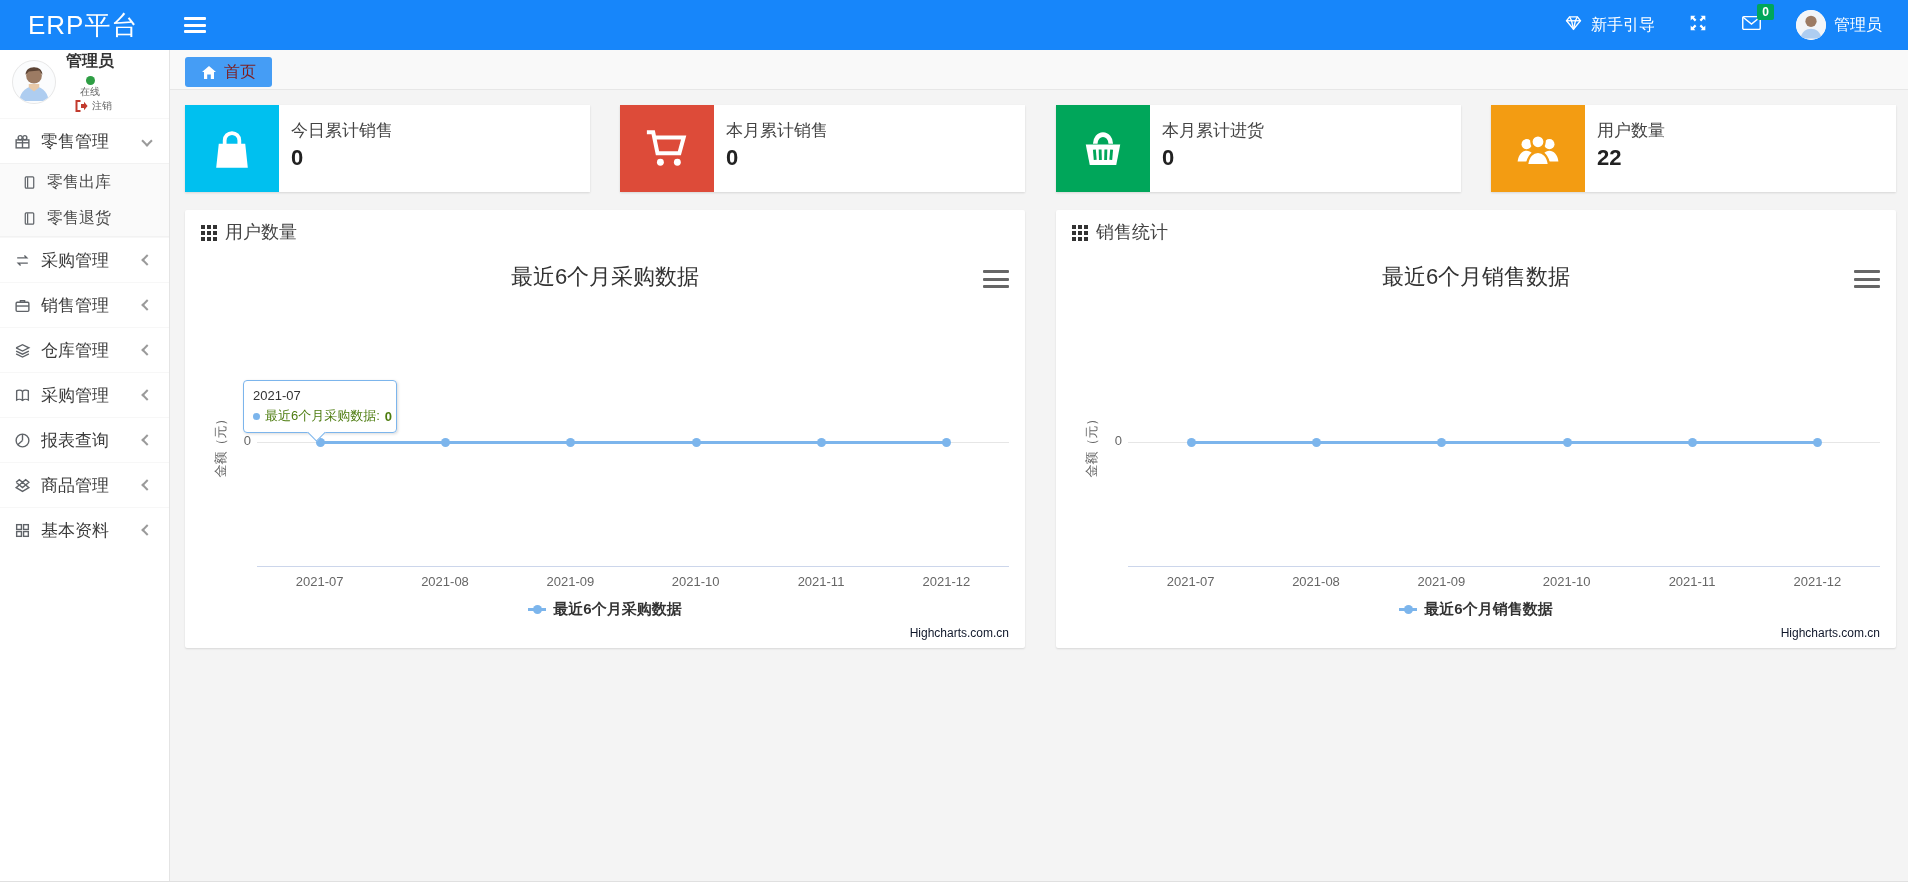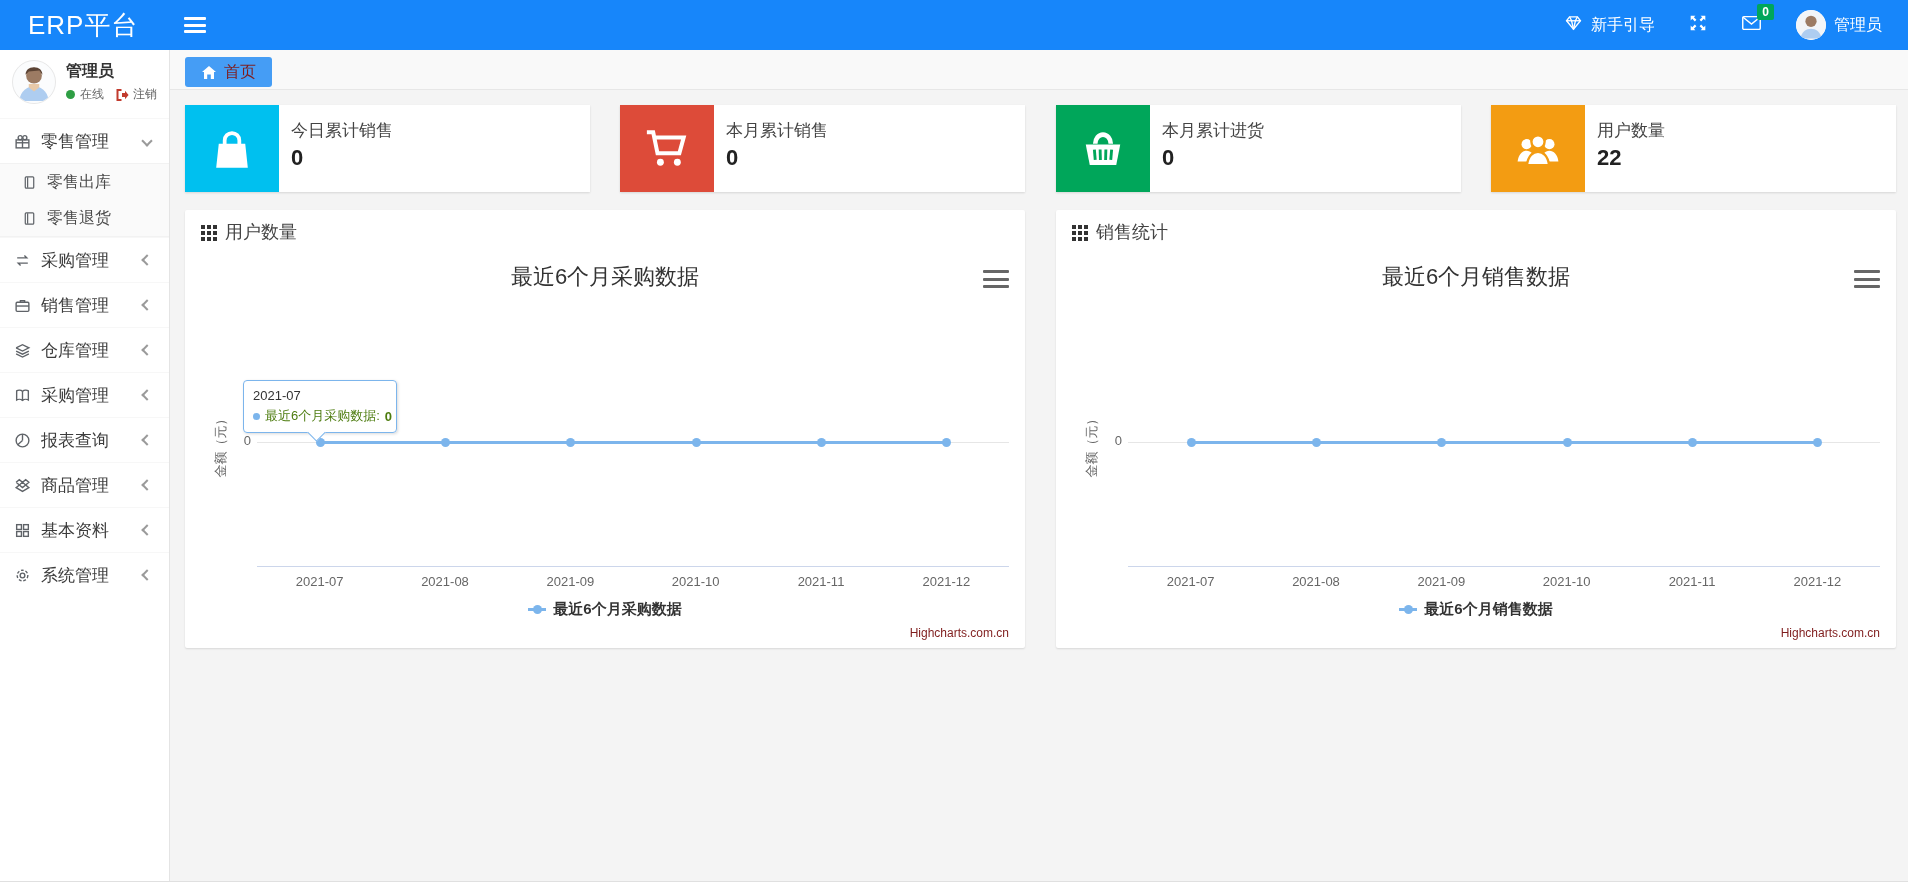--- a/index.html
+++ b/index.html
@@ -20,21 +20,21 @@
     font-size:12px; line-height:1; padding:2px 5px; border-radius:2px; font-weight:bold; }
   .avatar-sm { width:30px; height:30px; border-radius:50%; background:#fff; overflow:hidden; }
 
   
   .sidebar { position:absolute; top:50px; left:0; width:170px; bottom:8px; background:#fff;
     border-right:1px solid #e4e4e4; z-index:20; }
   .user-panel { display:flex; align-items:center; gap:10px; padding:10px 12px; height:64px; }
   .avatar-lg { width:44px; height:44px; border-radius:50%; background:#f4f6f8; border:1px solid #e8e8e8; overflow:hidden; flex:0 0 auto; }
   .user-meta { display:flex; flex-direction:column; gap:4px; }
   .user-name { font-size:16px; font-weight:bold; color:#333; }
-  .user-status { display:flex; align-items:center; gap:5px; font-size:12px; color:#666; }
+  .user-status { display:flex; align-items:center; font-size:10px; color:#666;flex-direction:column; }
   .dot-online { width:9px; height:9px; border-radius:50%; background:#2e9e44; display:inline-block; }
   .logout { display:flex; align-items:center; gap:4px; color:#666; cursor:pointer; margin-left:6px; }
   .menu { margin-top:4px; }
   .mi { display:flex; align-items:center; gap:10px; height:45px; padding:0 14px; cursor:pointer;
     font-size:17px; color:#3c3c3c; border-top:1px solid #f7f7f7; }
   .mi svg { flex:0 0 auto; }
   .mi .lbl { flex:1; }
   .chev { width:8px; height:8px; border-right:2px solid #9a9a9a; border-bottom:2px solid #9a9a9a;
     display:inline-block; margin-right:4px; }
   .chev.down { transform:rotate(45deg); }
@@ -88,21 +88,21 @@
   .xlabels span { position:absolute; transform:translateX(-50%); font-size:13px; color:#666; white-space:nowrap; }
   .xl0{left:calc(100%*1/12);} .xl1{left:calc(100%*3/12);} .xl2{left:calc(100%*5/12);}
   .xl3{left:calc(100%*7/12);} .xl4{left:calc(100%*9/12);} .xl5{left:calc(100%*11/12);}
   .legend { position:absolute; left:0; right:0; top:346px; display:flex; justify-content:center; }
   .legend-item { display:flex; align-items:center; gap:7px; cursor:pointer; }
   .legend-marker { position:relative; width:18px; height:9px; }
   .legend-marker::before { content:""; position:absolute; left:0; right:0; top:3px; height:3px; background:#7cb5ec; }
   .legend-marker::after { content:""; position:absolute; left:5px; top:0; width:9px; height:9px;
     border-radius:50%; background:#7cb5ec; }
   .legend-label { font-size:15px; font-weight:bold; color:#333; }
-  .credits { position:absolute; right:16px; top:372px; font-size:12px; color:#7f1d1d; cursor:pointer; }
+  .credits { position:absolute; right:16px; top:372px; font-size:12px; color:#0f172a; cursor:pointer; }
 
   .tooltip { position:absolute; left:58px; top:126px; width:154px; background:rgba(255,255,255,.96);
     border:1px solid #7cb5ec; border-radius:4px; padding:7px 9px; box-shadow:1px 1px 3px rgba(0,0,0,.15); z-index:5; }
   .tooltip::after { content:""; position:absolute; left:66px; bottom:-7px; width:12px; height:12px;
     background:#fff; border-right:1px solid #7cb5ec; border-bottom:1px solid #7cb5ec; transform:rotate(45deg); }
   .tt-header { font-size:13px; color:#333; margin-bottom:4px; }
   .tt-row { display:flex; align-items:center; gap:5px; font-size:13px; color:#4d7c0f; white-space:nowrap; }
   .tt-dot { width:7px; height:7px; border-radius:50%; background:#7cb5ec; flex:0 0 auto; }
   .tt-val { font-weight:bold; }
 
@@ -280,28 +280,20 @@
       <svg width="17" height="17" viewBox="0 0 16 16" fill="none" stroke="#5f6368" stroke-width="1.3">
         <rect x="2.5" y="2.5" width="4.5" height="4.5"></rect>
           <rect x="9" y="2.5" width="4.5" height="4.5"></rect>
         <rect x="2.5" y="9" width="4.5" height="4.5"></rect>
           <rect x="9" y="9" width="4.5" height="4.5"></rect>
       </svg>
       <span class="lbl">基本资料</span>
       <i class="chev left"></i>
     </div>
 
-    <div class="mi">
-      <svg width="17" height="17" viewBox="0 0 16 16" fill="none" stroke="#5f6368" stroke-width="1.3">
-        <circle cx="8" cy="8" r="2.2"></circle>
-          <circle cx="8" cy="8" r="5" stroke-dasharray="2.6 1.7"></circle>
-      </svg>
-      <span class="lbl">系统管理</span>
-      <i class="chev left"></i>
-    </div>
   </div>
 </div>
 
 <div class="main">
   <div class="tabstrip">
     <div class="tab-home">
       <svg width="16" height="15" viewBox="0 0 16 15" fill="#fff">
         <path d="M8 1l7 6h-2v7H9.8V9.6H6.2V14H3V7H1z"></path>
       </svg>
       <span>首页</span>

